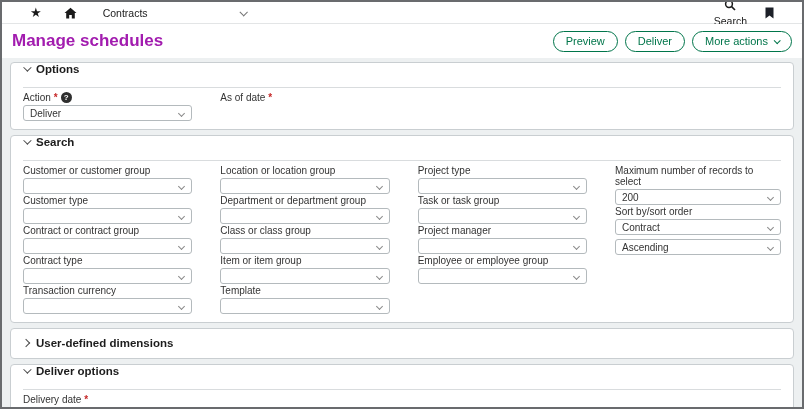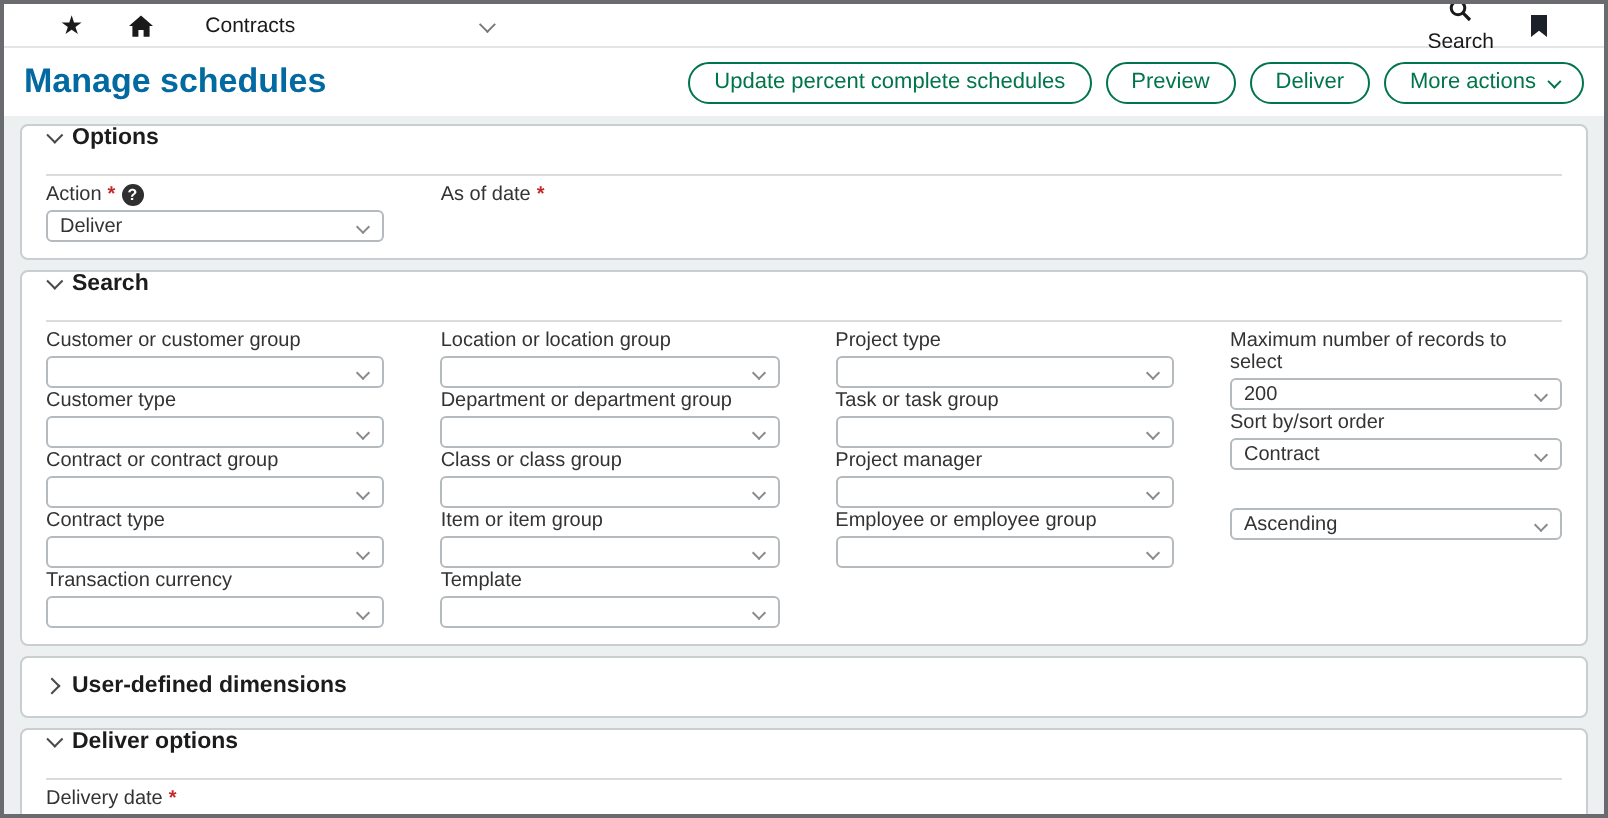--- a/index.html
+++ b/index.html
@@ -32,21 +32,21 @@
     border-right: 1.2px solid #777; border-bottom: 1.2px solid #777;
     transform: rotate(45deg) translateY(-1px);
     display: inline-block;
   }
   
   .titlerow {
     height: 34px; flex: 0 0 34px;
     display: flex; align-items: center; justify-content: space-between;
     padding: 0 10px; background: #fff;
   }
-  .page-title { font-size: 17px; font-weight: bold; color: #0369a1; }
+  .page-title { font-size: 17px; font-weight: bold; color: #a21caf; }
   .btns { display: flex; align-items: center; gap: 7px; }
   .pill {
     border: 1.5px solid var(--green); color: var(--green);
     background: #fff; border-radius: 11px;
     height: 21px; padding: 0 12px;
     font-size: 11px; font-family: "Liberation Sans", sans-serif;
     display: inline-flex; align-items: center; gap: 6px;
     cursor: pointer; white-space: nowrap;
   }
   .pill .chev-sm {
@@ -101,21 +101,21 @@
     padding: 1px 18px 1px 6px; cursor: pointer;
     overflow: hidden; white-space: nowrap;
   }
   .sel .chev-in {
     position: absolute; right: 7px; top: 5px;
     width: 5px; height: 5px;
     border-right: 1px solid #8a8a8a; border-bottom: 1px solid #8a8a8a;
     transform: rotate(45deg);
   }
   .datefld .cal { position: absolute; right: 5px; top: 2px; }
-  .stack { display: flex; flex-direction: column; gap: 19px; }
+  .stack { display: flex; flex-direction: column; gap: 4px; }
   svg { display: block; }
 </style>
 </head>
 <body>
 
 <div class="window" style="--green:#00754A; --red:#C62828;">
 
   <div class="topbar">
     <span class="star"></span>
     <span class="home">
@@ -139,23 +139,20 @@
       <svg width="9" height="12" viewBox="0 0 9 12">
           <path d="M0.5 0.5 H8.5 V11.5 L4.5 8.4 L0.5 11.5 Z" fill="#1c2028"></path>
         </svg>
     </span>
   </div>
 
   <div class="titlerow">
     <div class="page-title">Manage schedules</div>
     <div class="btns">
       <button class="pill">
-        <span>Update percent complete schedules</span>
-      </button>
-      <button class="pill">
         <span>Preview</span>
       </button>
       <button class="pill">
         <span>Deliver</span>
       </button>
       <button class="pill">
         <span>More actions</span>
         <span class="chev-sm"></span>
       </button>
     </div>

